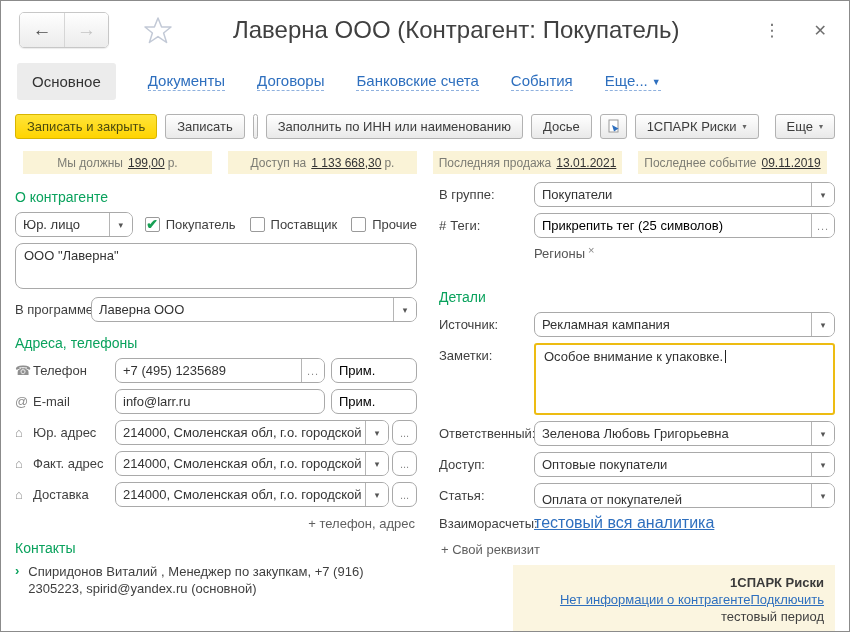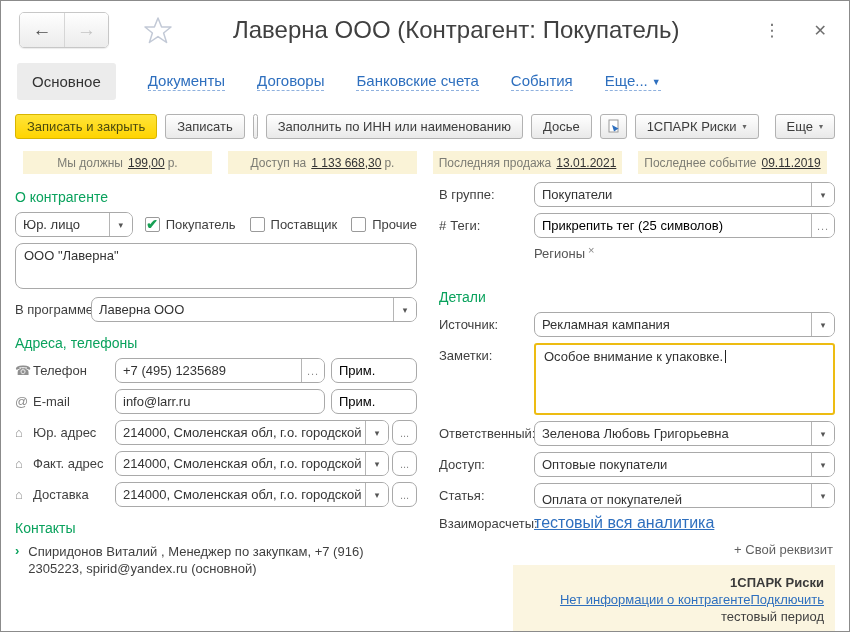--- a/index.html
+++ b/index.html
@@ -88,21 +88,21 @@
   .rlbl { width:95px; flex:none; font-size:13px; color:#3f3f3f; }
   .hash { margin-right:4px; }
   .tag-row { margin-left:95px; margin-bottom:21px; font-size:13px; color:#555; }
   .tagx { color:#888; font-size:11px; vertical-align:4px; margin-left:3px; cursor:pointer;}
 
   .notes { flex:1; border:2px solid #edbc12; border-radius:3px; height:72px; padding:4px 8px; font-size:13px; color:#333; cursor:text;}
   .caret { display:inline-block; width:1px; height:13px; background:#222; vertical-align:-2px; margin-left:2px; }
   .row-top { align-items:flex-start; }
   .row-top .rlbl { padding-top:5px; }
 
-  .custom-attr { text-align:right; color:#5f5f5f; font-size:13px; margin:4px 2px 4px; cursor:pointer;}
+  .custom-attr { text-align:left; color:#5f5f5f; font-size:13px; margin:4px 2px 4px; cursor:pointer;}
 
   .spark { margin-left:auto; margin-top:4px; width:322px; background:#fbf5e0; padding:9px 11px;
            text-align:right; font-size:13px; color:#3f3f3f; line-height:17px; }
   .spark b { color:#3a3a3a; }
 
   svg { display:block; }
 </style>
 </head>
 <body>
 
@@ -285,20 +285,21 @@
         <span class="rlabel">Доставка</span>
         <div class="fld" style="flex:1;">
           <span class="txt">214000, Смоленская обл, г.о. городской округ город С</span>
           <span class="seg seg-dd">▾</span>
         </div>
         <div class="mini-btn">
             <span>...</span>
           </div>
       </div>
 
+      <div class="add-gray">+ телефон, адрес</div>
 
       <div class="sect">Контакты</div>
       <div class="contact-row">
         <span class="chev">›</span>
         <span class="contact-text">Спиридонов Виталий , Менеджер по закупкам, +7 (916) 2305223, spirid@yandex.ru (основной)</span>
       </div>
 
     </div>
 
     <div class="col-right">

